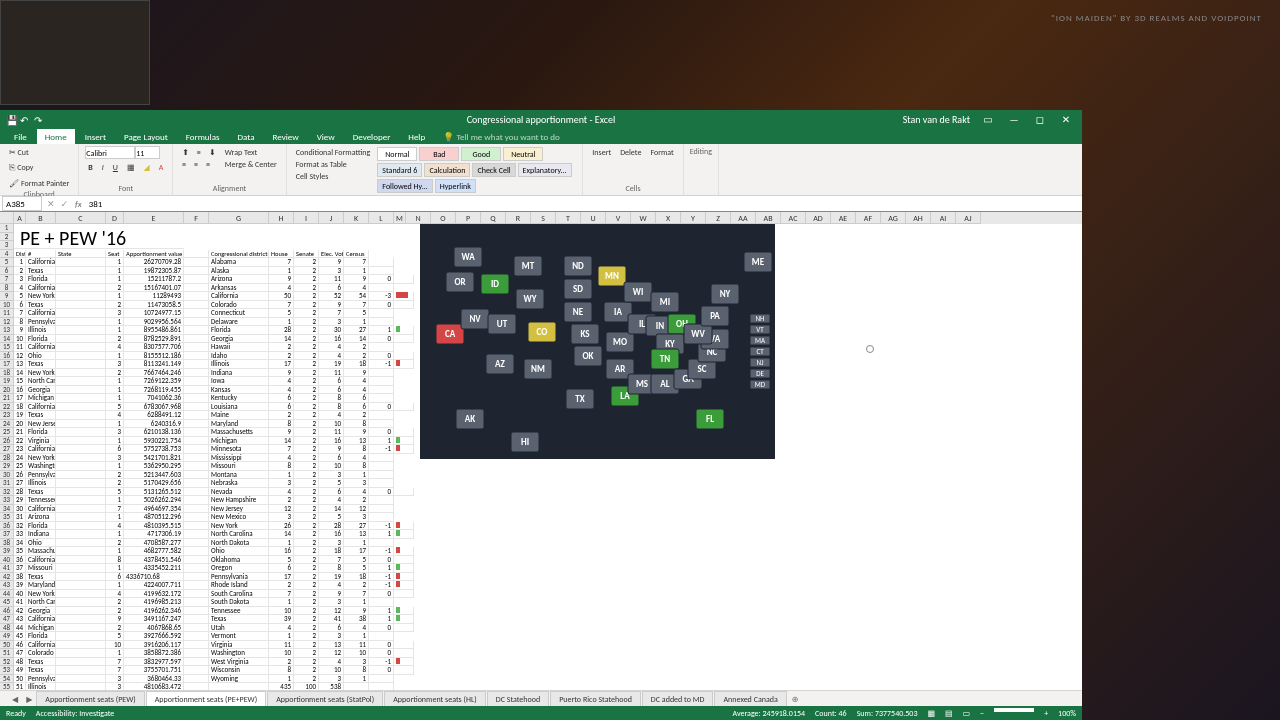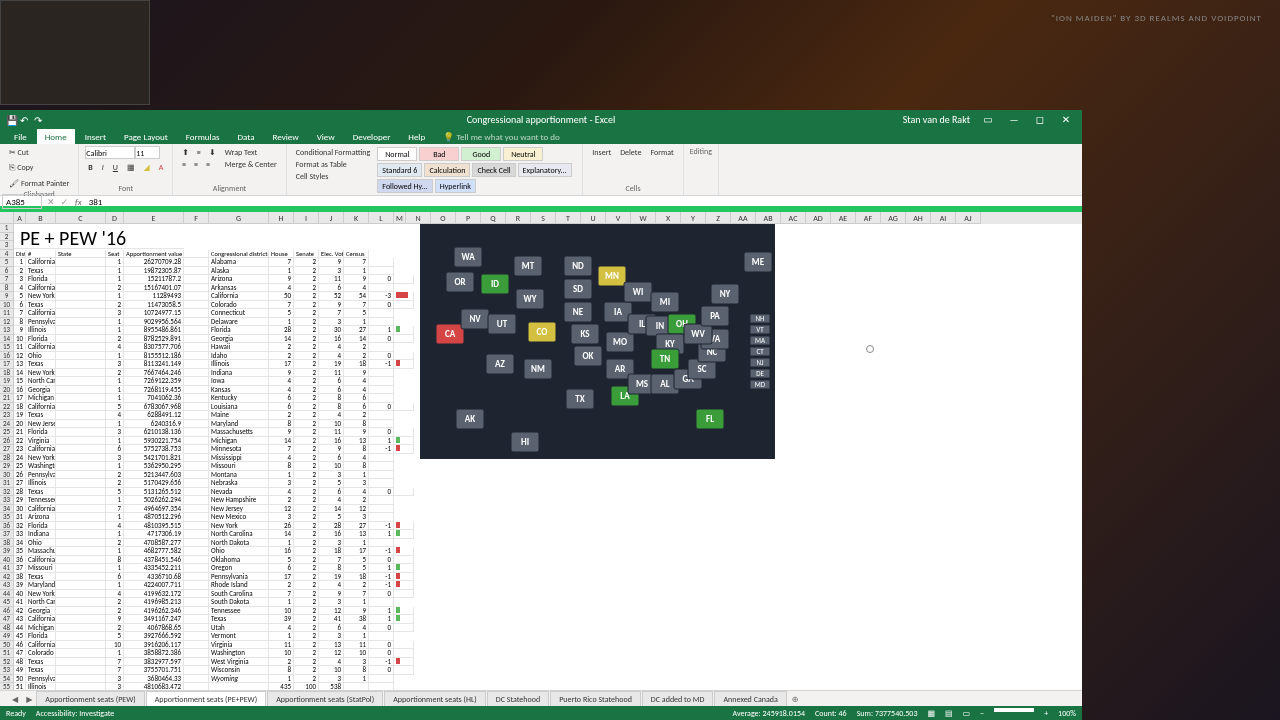--- a/index.html
+++ b/index.html
@@ -17,21 +17,21 @@
 .menu-item{color:#fff;font-size:9px;padding:2px 8px;cursor:pointer}
 .menu-item.active{background:#fff;color:#1a7343}
 .ribbon{height:52px;background:#f3f2f1;border-bottom:1px solid #d4d4d4;display:flex;font-size:9px}
 .ribbon-group{border-right:1px solid #e0e0e0;padding:2px 6px;display:flex;flex-direction:column;height:100%}
 .ribbon-group-content{flex:1;display:flex;align-items:flex-start;gap:3px}
 .ribbon-group-label{text-align:center;color:#666;font-size:8px}
 .ribbon-btn{padding:1px 3px;cursor:pointer;color:#333;font-size:8px;white-space:nowrap}
 .font-select{width:50px;height:13px;font-size:8px;border:1px solid #ccc}
 .size-select{width:25px;height:13px;font-size:8px;border:1px solid #ccc}
 .style-cell{padding:1px 4px;font-size:8px;border:1px solid #ccc;margin:1px;display:inline-block;min-width:40px;text-align:center}
-.formula-bar{height:16px;background:#fff;border-bottom:6px solid #22c55e;display:flex;align-items:center;font-size:9px}
+.formula-bar{height:16px;background:#fff;border-bottom:1px solid #22c55e;display:flex;align-items:center;font-size:9px}
 .name-box{width:40px;border:1px solid #ccc;padding:1px 3px;margin:0 2px}
 .fx-label{padding:0 4px;color:#666;font-style:italic}
 .formula-input{flex:1;padding:1px 3px}
 .sheet-area{flex:1;overflow:hidden;position:relative;background:#fff}
 .col-headers{display:flex;background:#e8e8e8;height:12px;font-size:8px;position:sticky;top:0}
 .corner{width:14px;border-right:1px solid #ccc;border-bottom:1px solid #ccc;background:#e8e8e8}
 .col-h{border-right:1px solid #ccc;border-bottom:1px solid #ccc;text-align:center;color:#333;line-height:12px}
 .grid-body{display:flex;overflow:auto;height:calc(100% - 12px)}
 .row-headers{display:flex;flex-direction:column;background:#e8e8e8}
 .row-h{width:14px;height:8.5px;border-right:1px solid #ccc;border-bottom:1px solid #ccc;text-align:center;font-size:7px;color:#333;line-height:8.5px}
@@ -826,21 +826,21 @@
             <div class="cell" style="width: 25px; text-align: right;">8</div>
             <div class="cell" style="width: 25px; text-align: right;">5</div>
             <div class="cell" style="width: 25px; text-align: right;">1</div>
             <div class="cell" style="width: 20px;"><span class="bar-green" style="width: 4px;"></span></div>
           </div>
           <div class="row">
             <div class="cell" style="width: 12px; text-align: right;">38</div>
             <div class="cell" style="width: 30px;">Texas</div>
             <div class="cell" style="width: 50px;"></div>
             <div class="cell" style="width: 18px; text-align: right;">6</div>
-            <div class="cell" style="width: 60px; text-align: right;">4336710.68</div>
+            <div class="cell" style="width: 60px; ">4336710.68</div>
             <div class="cell" style="width: 25px;"></div>
             <div class="cell" style="width: 60px;">Pennsylvania</div>
             <div class="cell" style="width: 25px; text-align: right;">17</div>
             <div class="cell" style="width: 25px; text-align: right;">2</div>
             <div class="cell" style="width: 25px; text-align: right;">19</div>
             <div class="cell" style="width: 25px; text-align: right;">18</div>
             <div class="cell" style="width: 25px; text-align: right;">-1</div>
             <div class="cell" style="width: 20px;"><span class="bar-red" style="width: 4px;"></span></div>
           </div>
           <div class="row">
@@ -1006,21 +1006,21 @@
             <div class="cell" style="width: 25px; text-align: right;">0</div>
             <div class="cell" style="width: 20px;"></div>
           </div>
           <div class="row">
             <div class="cell" style="width: 12px; text-align: right;">50</div>
             <div class="cell" style="width: 30px;">Pennsylvania</div>
             <div class="cell" style="width: 50px;"></div>
             <div class="cell" style="width: 18px; text-align: right;">3</div>
             <div class="cell" style="width: 60px; text-align: right;">3680464.33</div>
             <div class="cell" style="width: 25px;"></div>
-            <div class="cell" style="width: 60px; font-style: italic;">Wyoming</div>
+            <div class="cell" style="width: 60px;">Wyoming</div>
             <div class="cell" style="width: 25px; text-align: right;">1</div>
             <div class="cell" style="width: 25px; text-align: right;">2</div>
             <div class="cell" style="width: 25px; text-align: right;">3</div>
             <div class="cell" style="width: 25px; text-align: right;">1</div>
             <div class="cell" style="width: 25px; text-align: right;"></div>
           </div>
           <div class="row">
             <div class="cell" style="width: 12px; text-align: right;">51</div>
             <div class="cell" style="width: 30px;">Illinois</div>
             <div class="cell" style="width: 50px;"></div>

